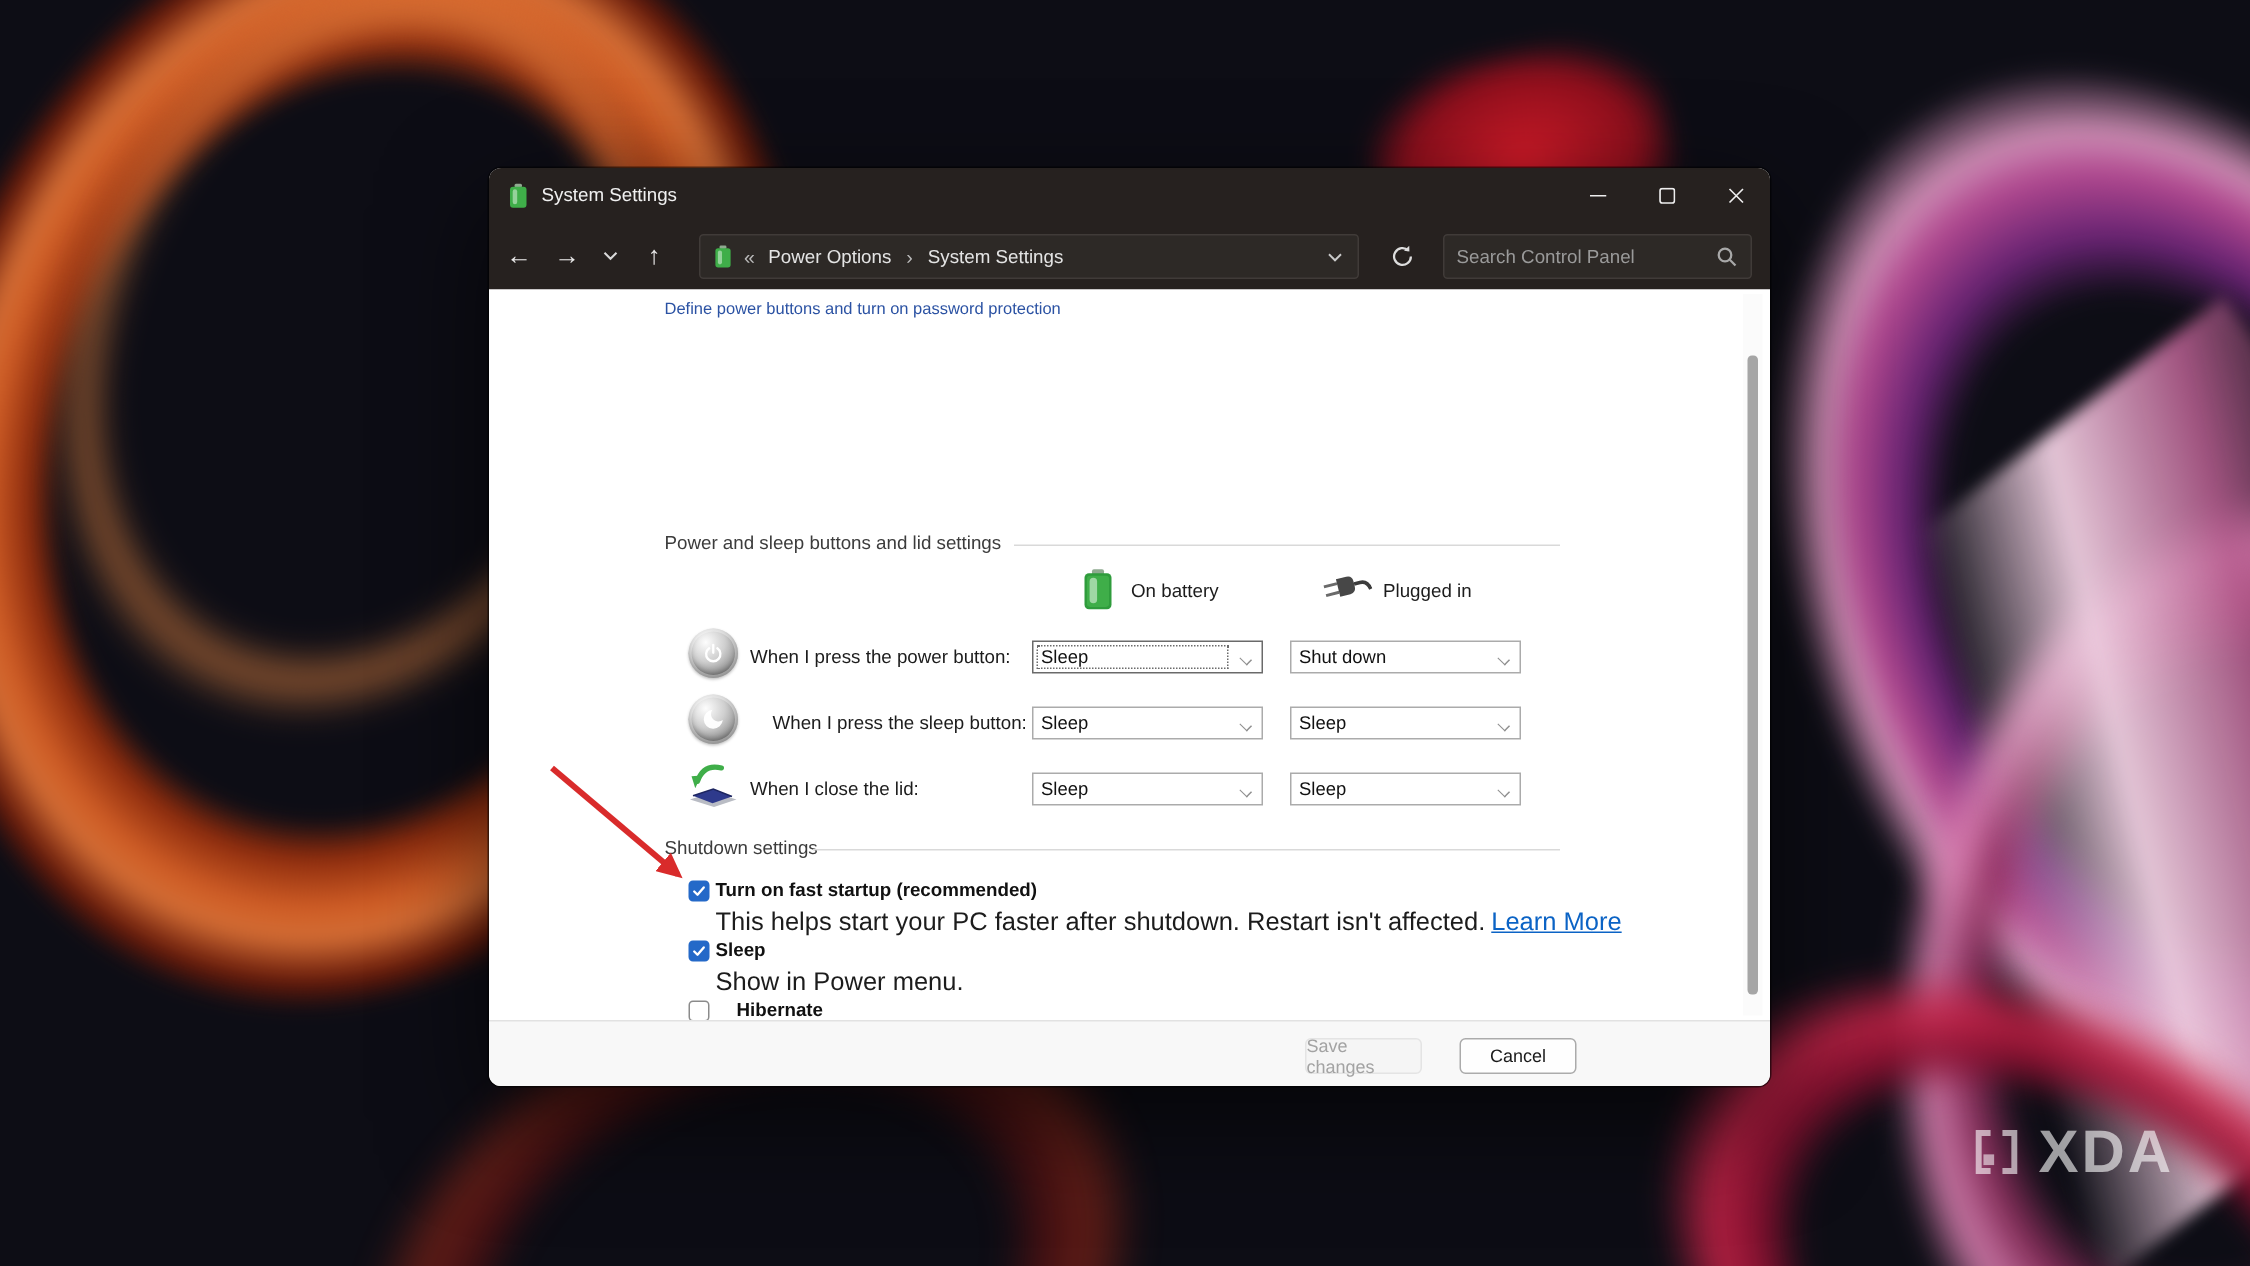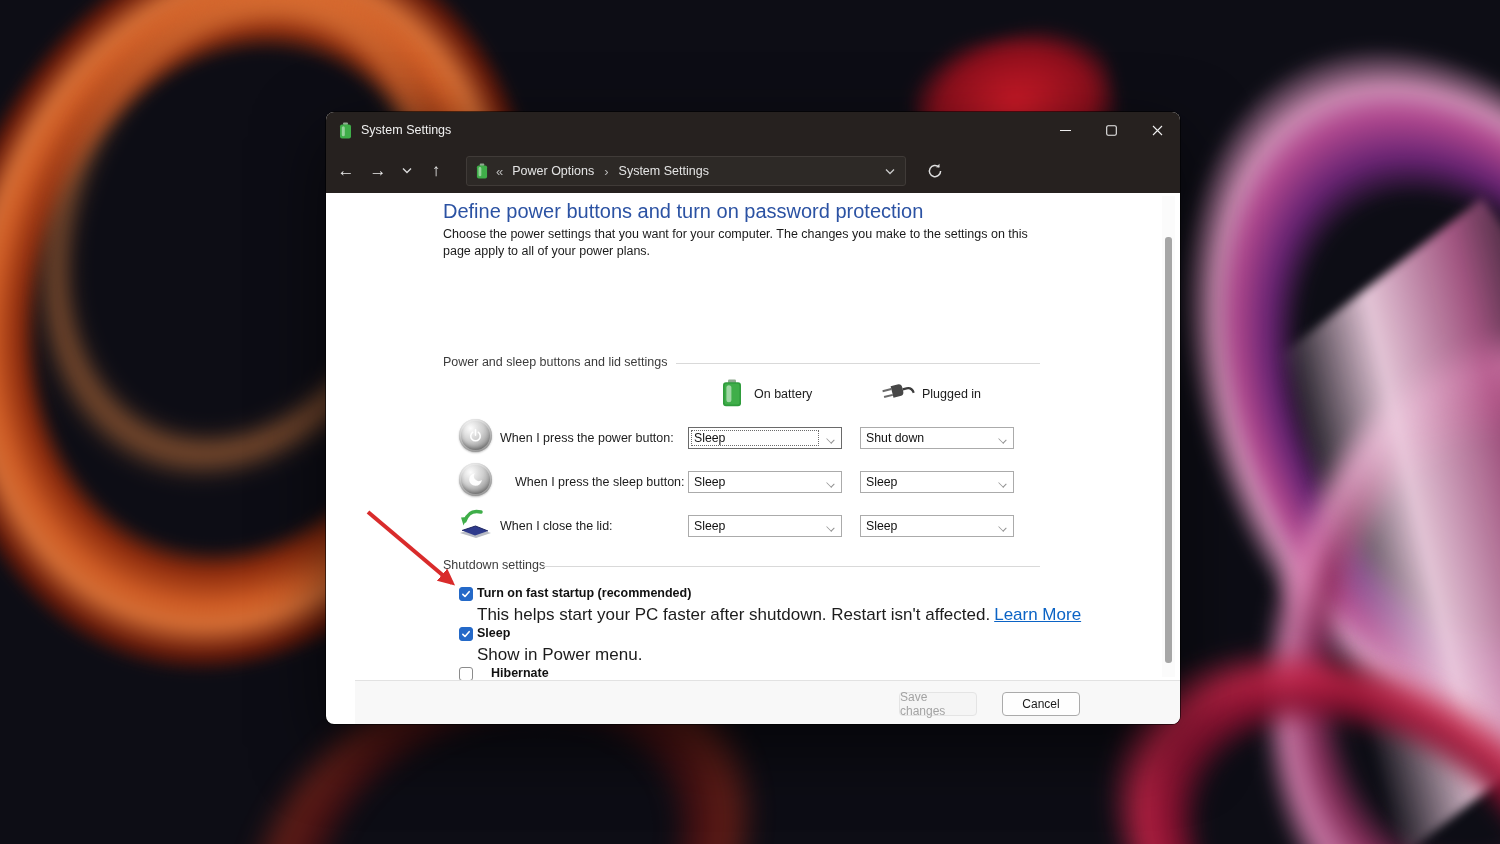--- a/index.html
+++ b/index.html
@@ -65,21 +65,21 @@
   .searchbox { position:absolute; left:636px; top:8px; width:206px; height:30px;
     background:#2d2926; border:1px solid #403b38; border-radius:3px;
     display:flex; align-items:center; }
   .searchbox input { flex:1; background:transparent; border:none; outline:none;
     color:#cfcfcf; font-size:12.5px; padding:0 8px; font-family:"Liberation Sans", sans-serif; }
   .searchbox input::placeholder { color:#9a9a9a; }
   .searchbox .search-ic { margin-right:9px; display:flex; }
 
   .content { position:absolute; left:0; top:81px; width:100%; height:487px; background:#fff; }
 
-  .heading { position:absolute; left:117px; top:7px; font-size:20px; color:#2b52a3; }
+  .heading { position:absolute; left:117px; top:7px; font-size:11px; color:#2b52a3; }
   .intro { position:absolute; left:117px; top:33px; width:600px; font-size:12.5px; line-height:17px; color:#1b1b1b; }
 
   .group-label { position:absolute; font-size:12.5px; color:#3c3c3c; }
   .group-line { position:absolute; height:1px; background:#d9d9d9; }
 
   .col-label { position:absolute; font-size:12.5px; color:#1c1c1c; }
 
   .circle-icon { position:absolute; width:33px; height:33px; border-radius:50%;
     background:radial-gradient(circle at 35% 28%, #fdfdfd 0%, #cfcfcf 40%, #969696 72%, #747474 100%);
     box-shadow:inset 0 0 0 2px rgba(255,255,255,.35), inset 0 -3px 5px rgba(0,0,0,.38), 0 1px 2px rgba(0,0,0,.25);
@@ -101,21 +101,21 @@
   .checkbox svg { display:none; }
   .checkbox.checked { background:#2469c8; border-color:#2469c8; }
   .checkbox.checked svg { display:block; }
   .opt-label { position:absolute; font-size:12.5px; font-weight:bold; color:#111; }
   .opt-desc { position:absolute; font-size:17px; color:#1c1c1c; }
   .learn-link { color:#0b63c5; text-decoration:underline; margin-left:4px; cursor:pointer; }
 
   .scroll-track { position:absolute; left:836px; top:3px; width:13px; height:481px; background:#fbfbfb; }
   .scroll-thumb { position:absolute; left:3px; top:41px; width:7px; height:426px; background:#a6a6a6; border-radius:3px; }
 
-  .footer { position:absolute; left:0; top:568px; width:100%; height:44px; background:#f8f8f8; border-top:1px solid #e2e2e2;margin-left:29px; }
+  .footer { position:absolute; left:0; top:568px; width:100%; height:44px; background:#f8f8f8; border-top:1px solid #e2e2e2; }
   .btn { position:absolute; top:11px; height:24px; width:78px; border-radius:4px; font-size:12px;
     display:flex; align-items:center; justify-content:center; font-family:"Liberation Sans", sans-serif; }
   .btn-save { left:544px; background:#f5f5f5; border:1px solid #e4e4e4; color:#a3a3a3; }
   .btn-cancel { left:647px; background:#fefefe; border:1px solid #ababab; color:#1a1a1a; }
 
   .annotation { position:absolute; left:0; top:0; width:1500px; height:844px; z-index:10; pointer-events:none; }
 </style>
 </head>
 <body>
 
@@ -123,20 +123,30 @@
 
   <div class="ribbon rb-orange-main"></div>
   <div class="ribbon rb-orange-glow"></div>
   <div class="ribbon rb-red-blob"></div>
   <div class="ribbon rb-pink-1"></div>
   <div class="ribbon rb-pink-2"></div>
   <div class="ribbon rb-pale-streak"></div>
   <div class="ribbon rb-crimson-bottom"></div>
   <div class="ribbon rb-maroon-left"></div>
 
+  <div class="watermark">
+    <span style="display:flex;">
+      <svg width="38" height="38" viewBox="0 0 48 48">
+        <path d="M19 8 H9 V40 H19" fill="none" stroke="rgba(255,255,255,.6)" stroke-width="5"></path>
+        <path d="M29 8 H39 V40 H29" fill="none" stroke="rgba(255,255,255,.6)" stroke-width="5"></path>
+        <rect x="13" y="26" width="9" height="9" fill="rgba(255,255,255,.55)"></rect>
+      </svg>
+    </span>
+    <span class="wm-text">XDA</span>
+  </div>
 
   <div class="window">
 
     <div class="titlebar">
       <span class="tb-icon">
         <svg width="13" height="17" viewBox="0 0 13 17">
           <rect x="4" y="0.5" width="5" height="2.5" rx="1" fill="#8faa90"></rect>
           <rect x="1" y="2.5" width="11" height="14" rx="2" fill="#3fae49"></rect>
           <rect x="2.8" y="4.2" width="3" height="10" rx="1.5" fill="rgba(255,255,255,.45)"></rect>
         </svg>
@@ -190,26 +200,34 @@
         </span>
       </div>
 
       <div class="refresh-btn">
         <svg width="16" height="16" viewBox="0 0 16 16">
           <path d="M13.6 8 a5.6 5.6 0 1 1 -1.7 -4" fill="none" stroke="#ddd" stroke-width="1.5"></path>
           <path d="M12.5 0.8 L12.6 4.6 L9 4.2 Z" fill="#ddd"></path>
         </svg>
       </div>
 
+      <div class="searchbox">
+        <input type="text" placeholder="Search Control Panel" style="">
+        <span class="search-ic">
+          <svg width="14" height="14" viewBox="0 0 14 14">
+            <circle cx="6" cy="6" r="4.2" fill="none" stroke="#a8a8a8" stroke-width="1.5"></circle>
+            <line x1="9.2" y1="9.2" x2="13" y2="13" stroke="#a8a8a8" stroke-width="1.5"></line>
+          </svg>
+        </span>
+      </div>
     </div>
 
     <div class="content">
 
       <div class="heading">Define power buttons and turn on password protection</div>
-      <div class="intro">Choose the power settings that you want for your computer. The changes you make to the settings on this page apply to all of your power plans.</div>
 
       <div class="group-label" style="left:117px; top:162px;text-align:right;">Power and sleep buttons and lid settings</div>
       <div class="group-line" style="left:350px; top:170px; width:364px;"></div>
 
       <span style="position:absolute; left:395px; top:186px; display:flex;">
         <svg width="22" height="28" viewBox="0 0 22 28">
           <rect x="7" y="0.5" width="8" height="4" rx="1.3" fill="#8faa90"></rect>
           <rect x="2" y="3.2" width="18" height="24" rx="3" fill="#2f9c3c"></rect>
           <rect x="3.6" y="4.8" width="14.8" height="20.8" rx="2.2" fill="#3fae49"></rect>
           <rect x="5.4" y="6.2" width="5" height="17" rx="2.5" fill="rgba(255,255,255,.5)"></rect>

